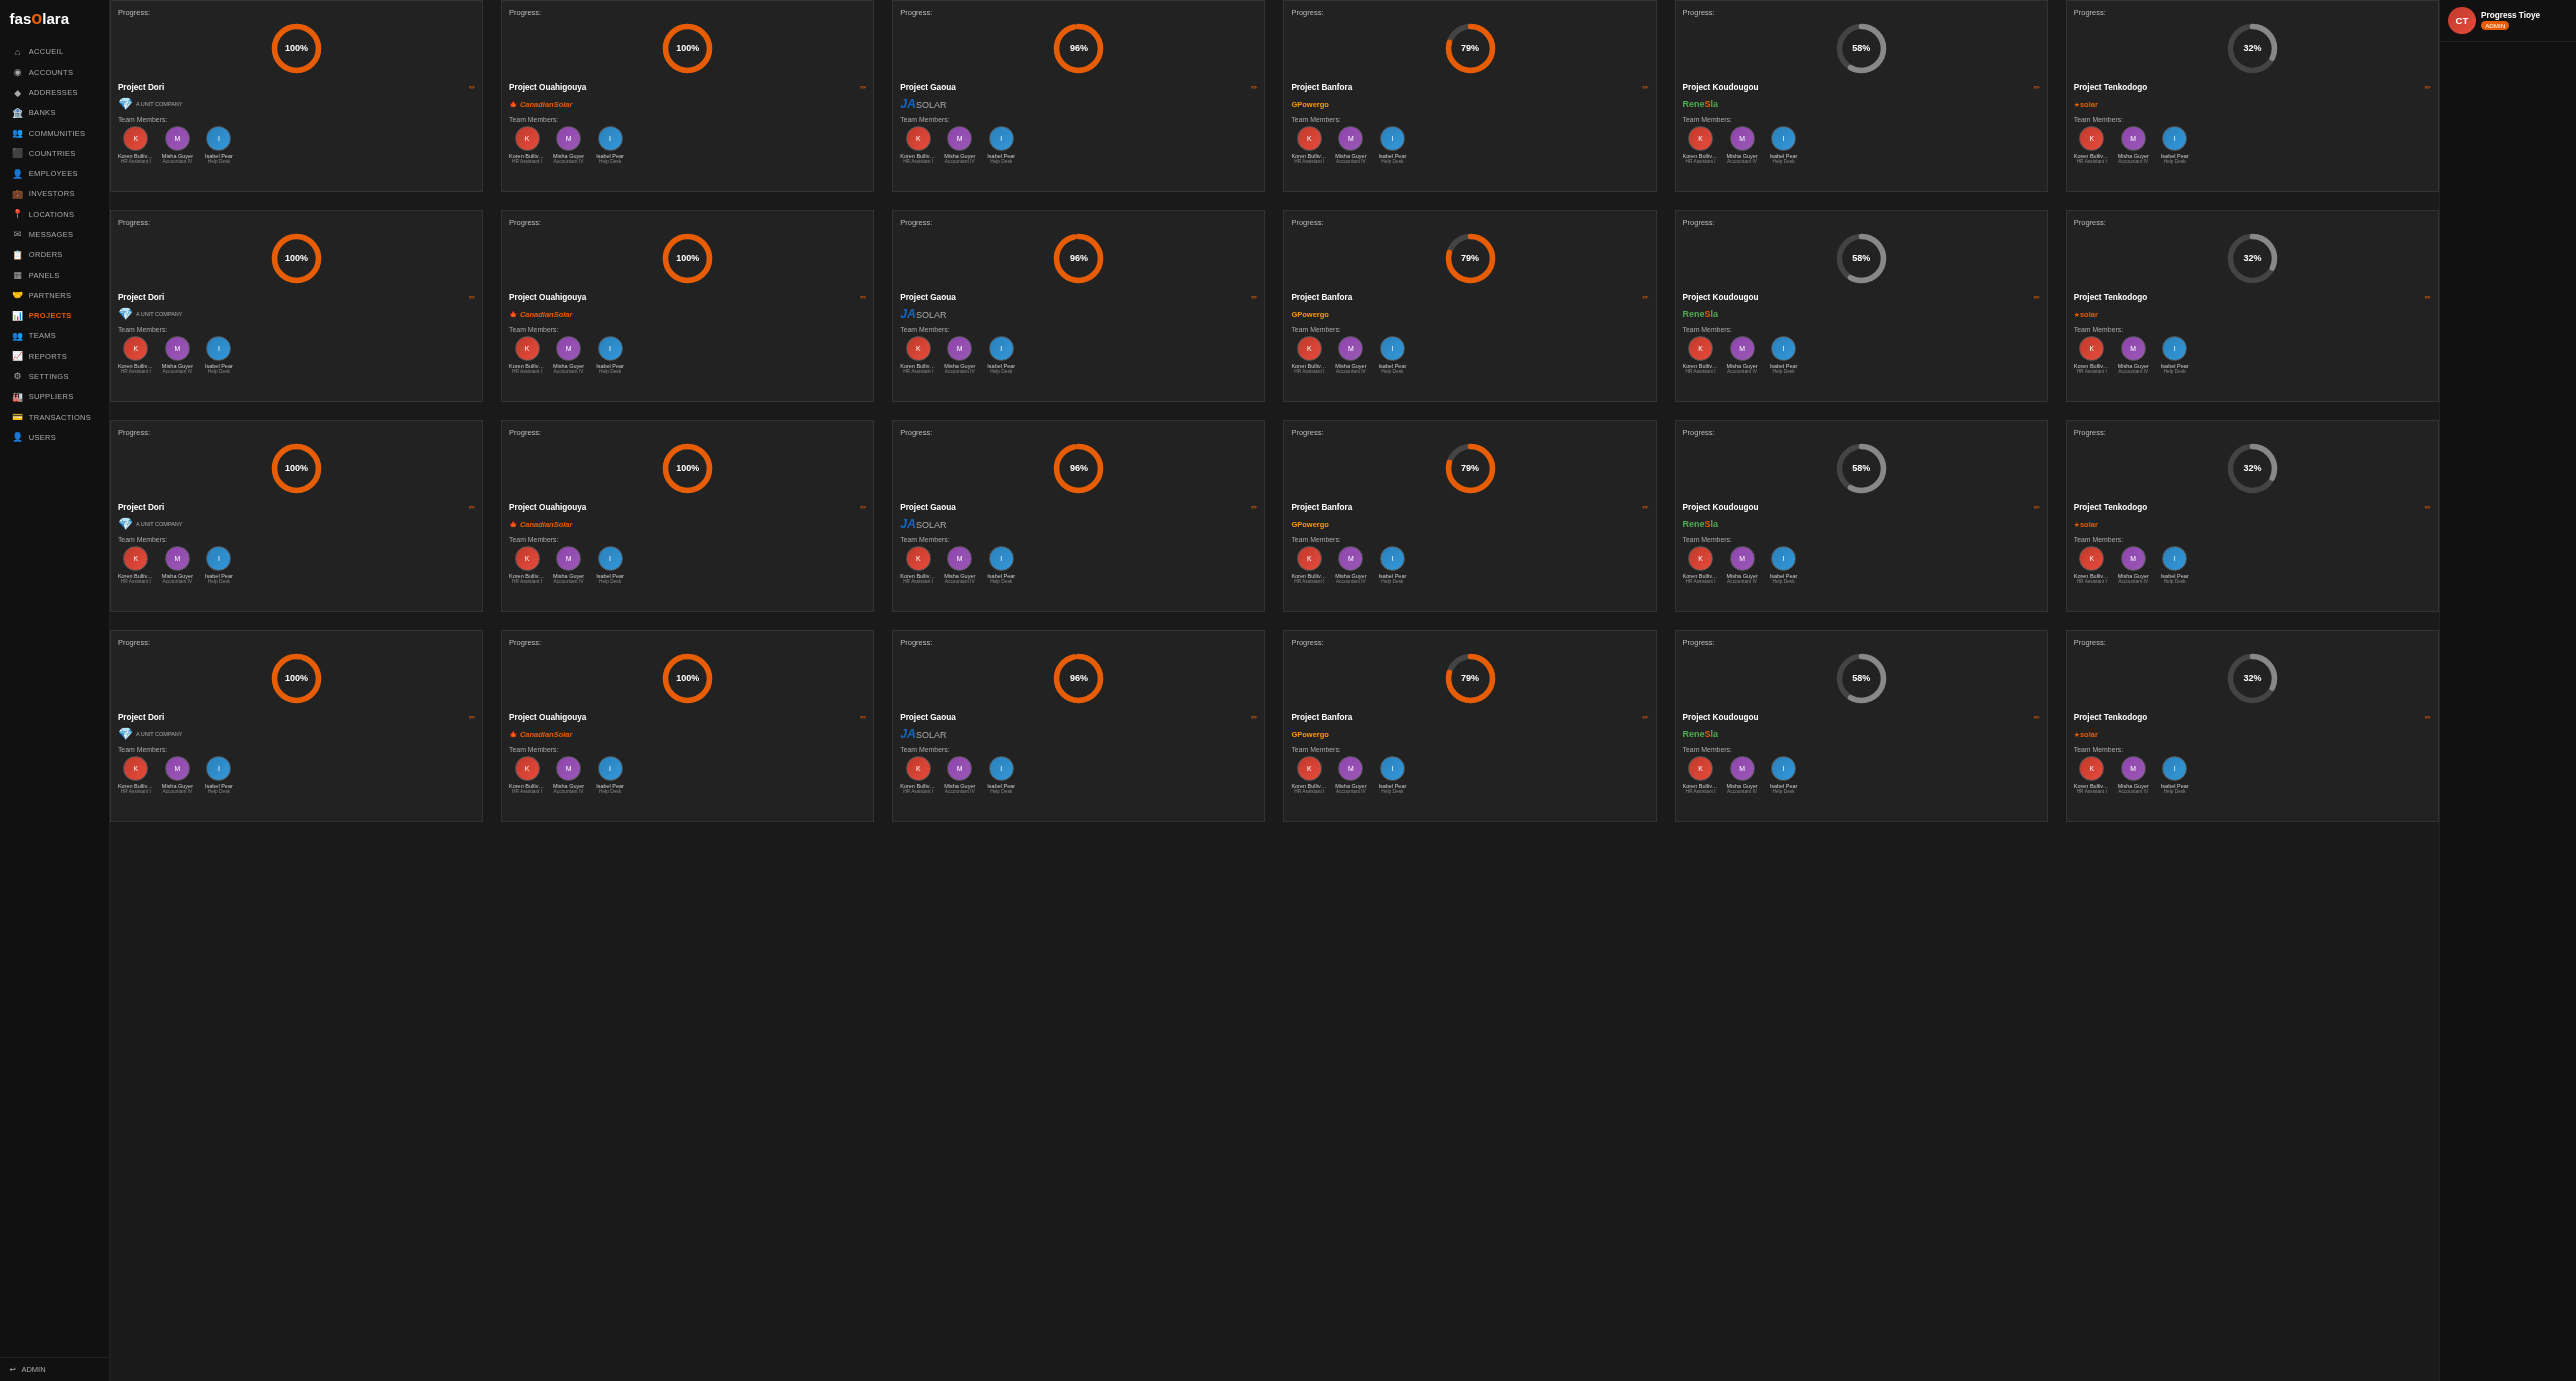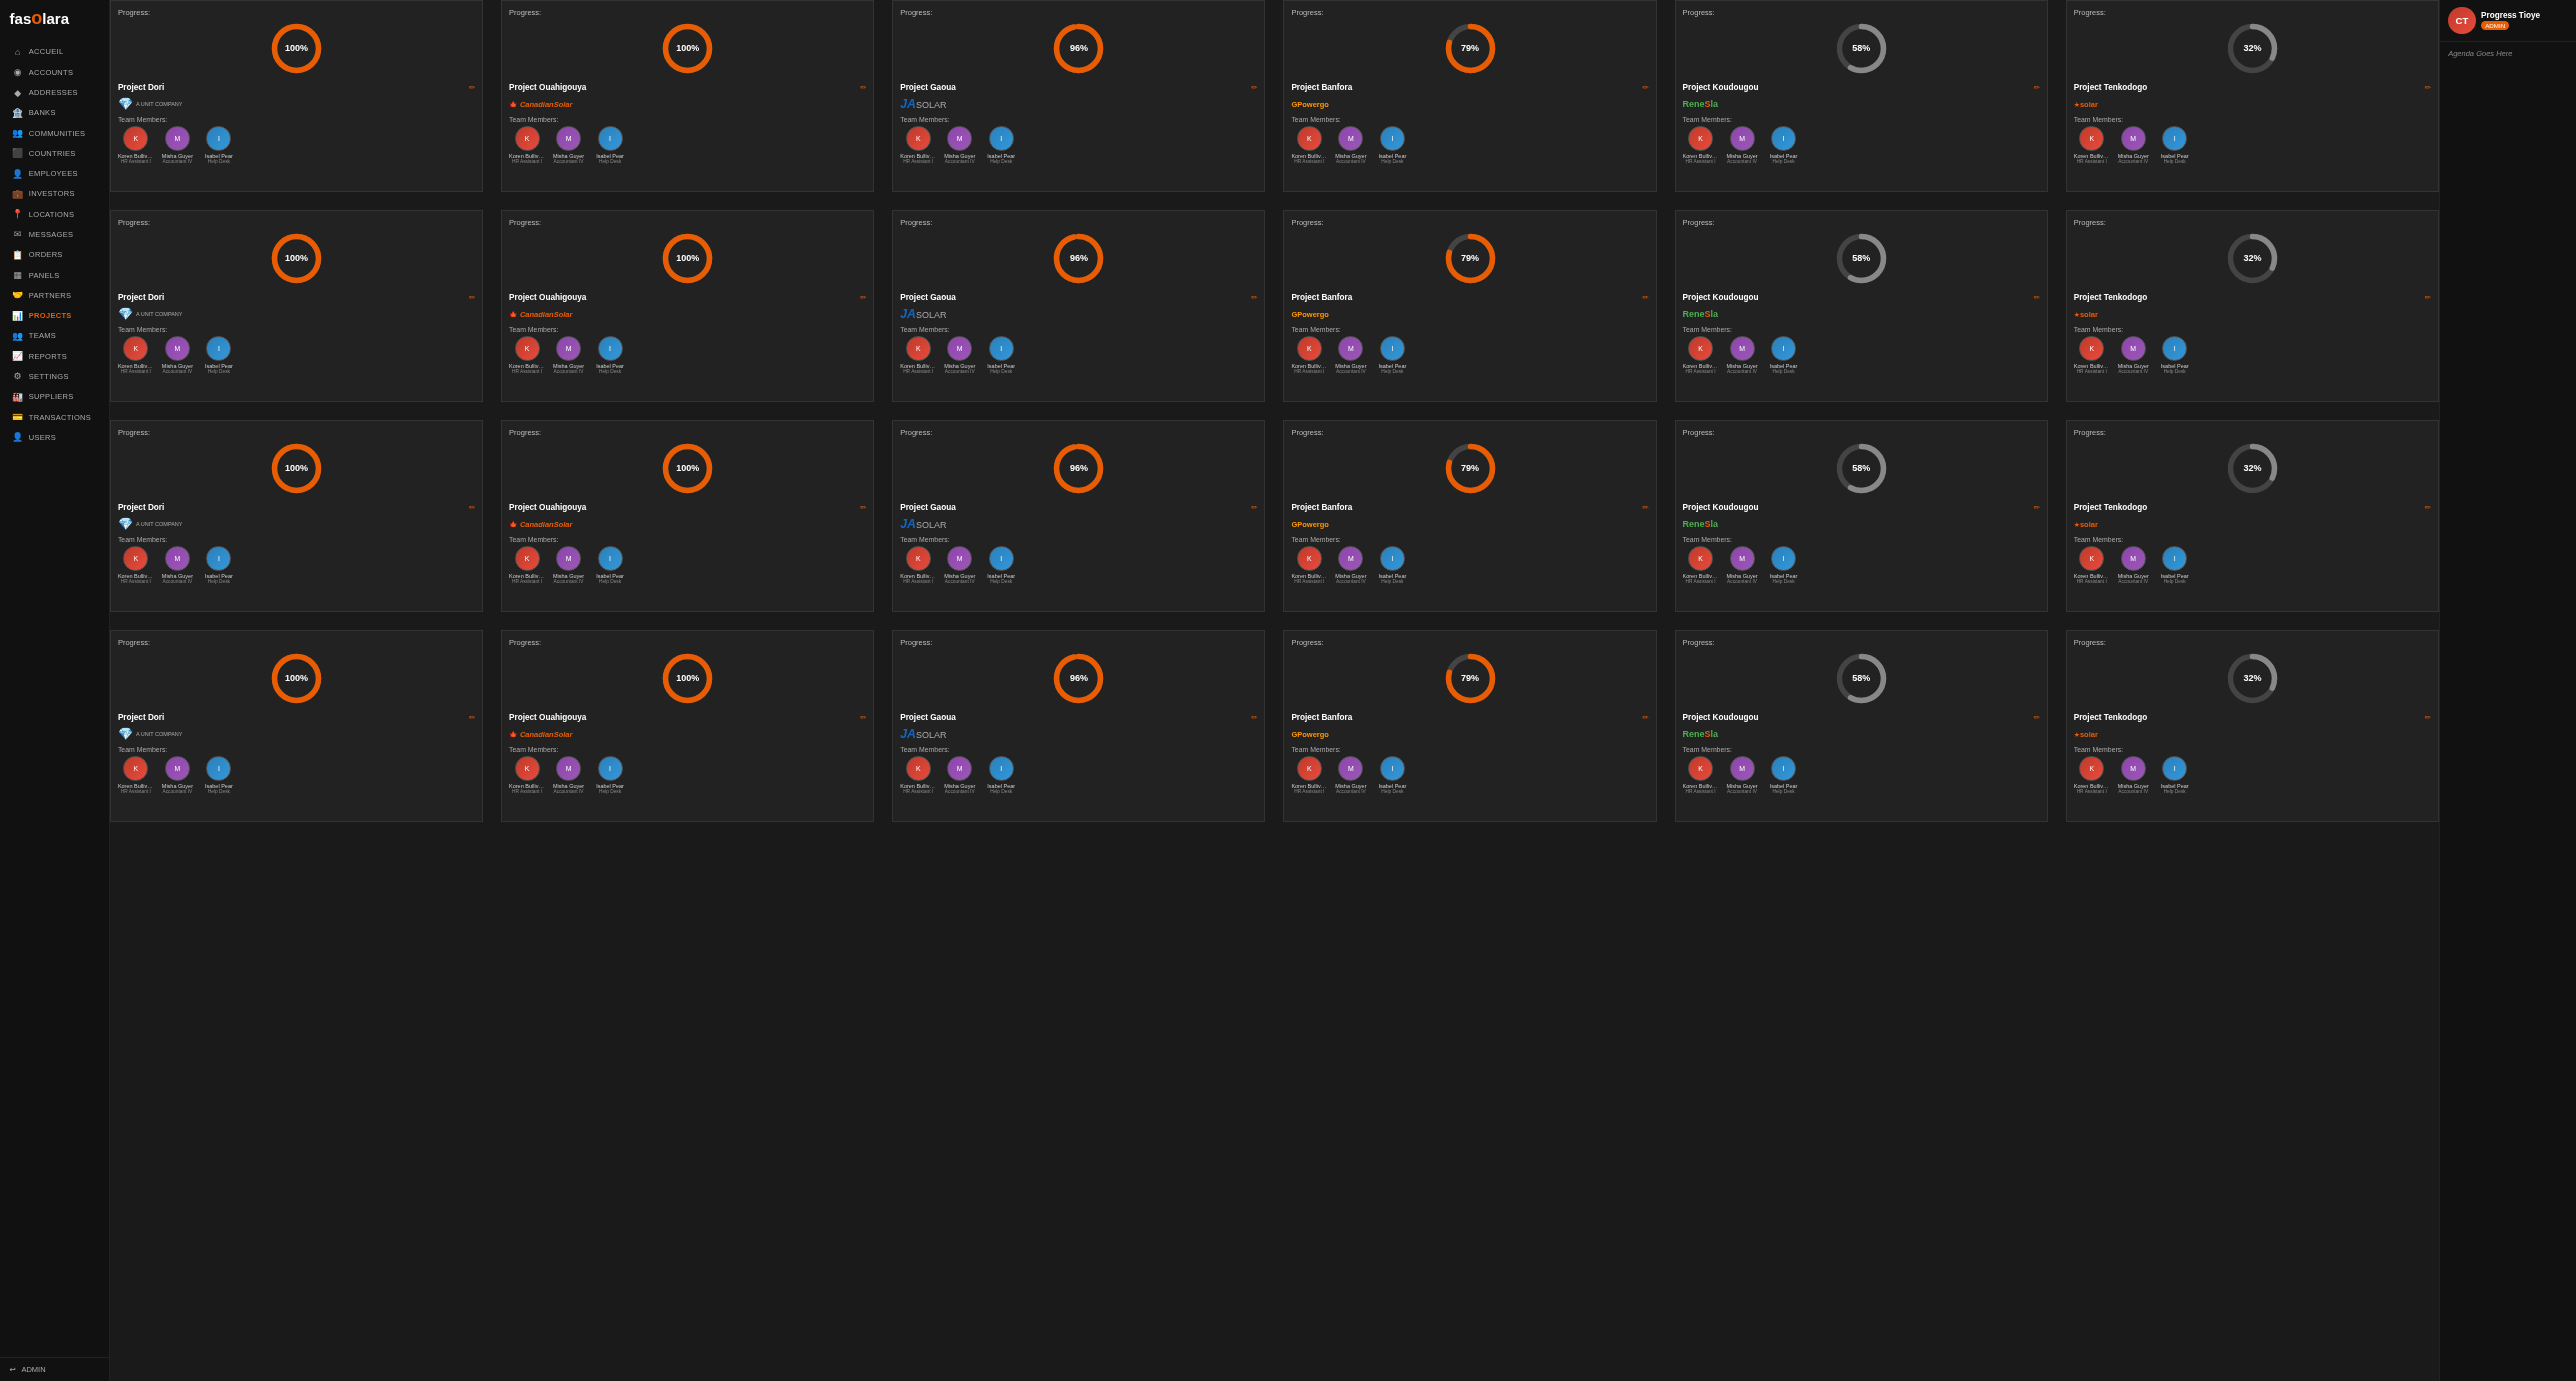--- a/index.html
+++ b/index.html
@@ -1444,18 +1444,15 @@
   </div>
 
   <div class="right-panel">
     <div class="right-panel-header">
       <div class="user-avatar-right">CT</div>
       <div class="user-info-right">
         <div class="user-name-right">Progress Tioye</div>
         <span class="user-badge">ADMIN</span>
       </div>
     </div>
-    <div class="right-section-2">
-      <span>Agenda Goes Here</span>
-    </div>
   </div>
 </div>
 
 
 </body></html>

